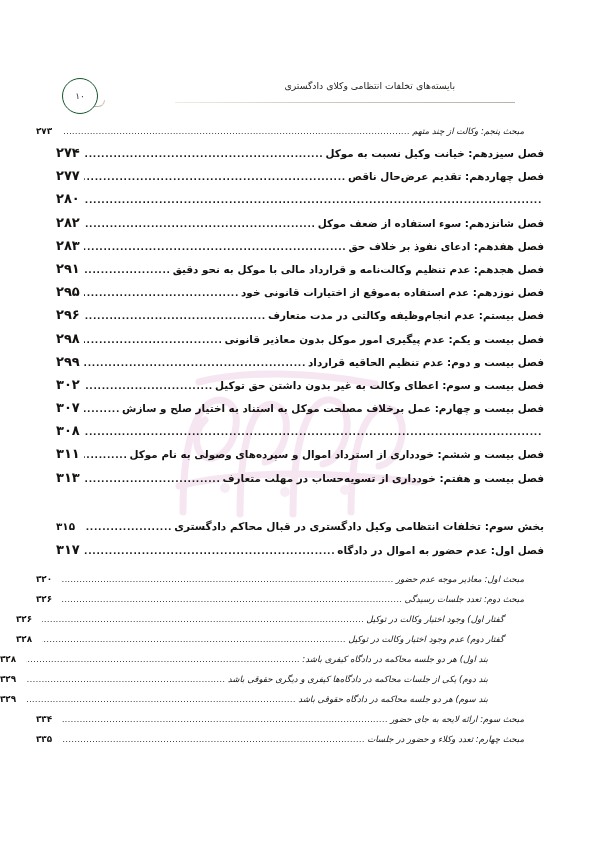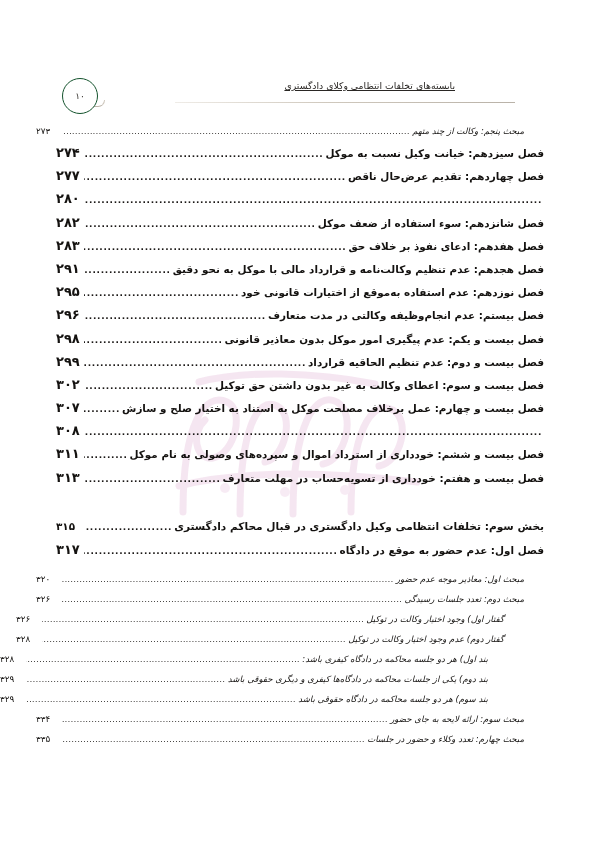--- a/index.html
+++ b/index.html
@@ -41,21 +41,20 @@
     z-index: 3;
   }
   .runhead-title {
     position: absolute;
     right: 145px;
     top: 6px;
     font-size: 9.3px;
     color: #2a2724;
     letter-spacing: .2px;
     white-space: nowrap;
-    text-decoration: underline;
   }
   .runhead-rule {
     position: absolute;
     right: 85px;
     left: 175px;
     top: 28px;
     height: 1px;
     background: linear-gradient(to left, #b9b2a8 0%, #cfc8bd 55%, #efece7 100%);
   }
   .runhead-rule-tail {
@@ -122,20 +121,21 @@
              "........................................................................................";
     letter-spacing: .7px;
     font-size: 9px;
   }
   .row .pnum {
     flex: 0 0 auto;
     white-space: nowrap;
     text-align: left;
     direction: ltr;
     unicode-bidi: isolate;
+    font-weight: bold;
   }
 
   
   .lvl-fasl {            
     font-weight: bold;
     font-size: 10.4px;
     height: 23.2px;
     line-height: 23.2px;
   }
   .lvl-fasl .pnum { font-size: 13px; font-weight: bold; min-width: 26px; }
@@ -292,21 +292,21 @@
         <span class="leader"></span>
         <span class="pnum">۳۱۳</span>
       </div>
       <div class="spacer-lg"></div>
       <div class="row lvl-bakhsh">
         <span class="label">بخش سوم: تخلفات انتظامی وکیل دادگستری در قبال محاکم دادگستری</span>
         <span class="leader"></span>
         <span class="pnum">۳۱۵</span>
       </div>
       <div class="row lvl-fasl">
-        <span class="label">فصل اول: عدم حضور به موقع در دادگاه</span>
+        <span class="label">فصل اول: عدم حضور به اموال در دادگاه</span>
         <span class="leader"></span>
         <span class="pnum">۳۱۷</span>
       </div>
       <div class="spacer-sm"></div>
       <div class="row lvl-mabhas">
         <span class="label">مبحث اول: معاذیر موجه عدم حضور</span>
         <span class="leader"></span>
         <span class="pnum">۳۲۰</span>
       </div>
       <div class="row lvl-mabhas">

